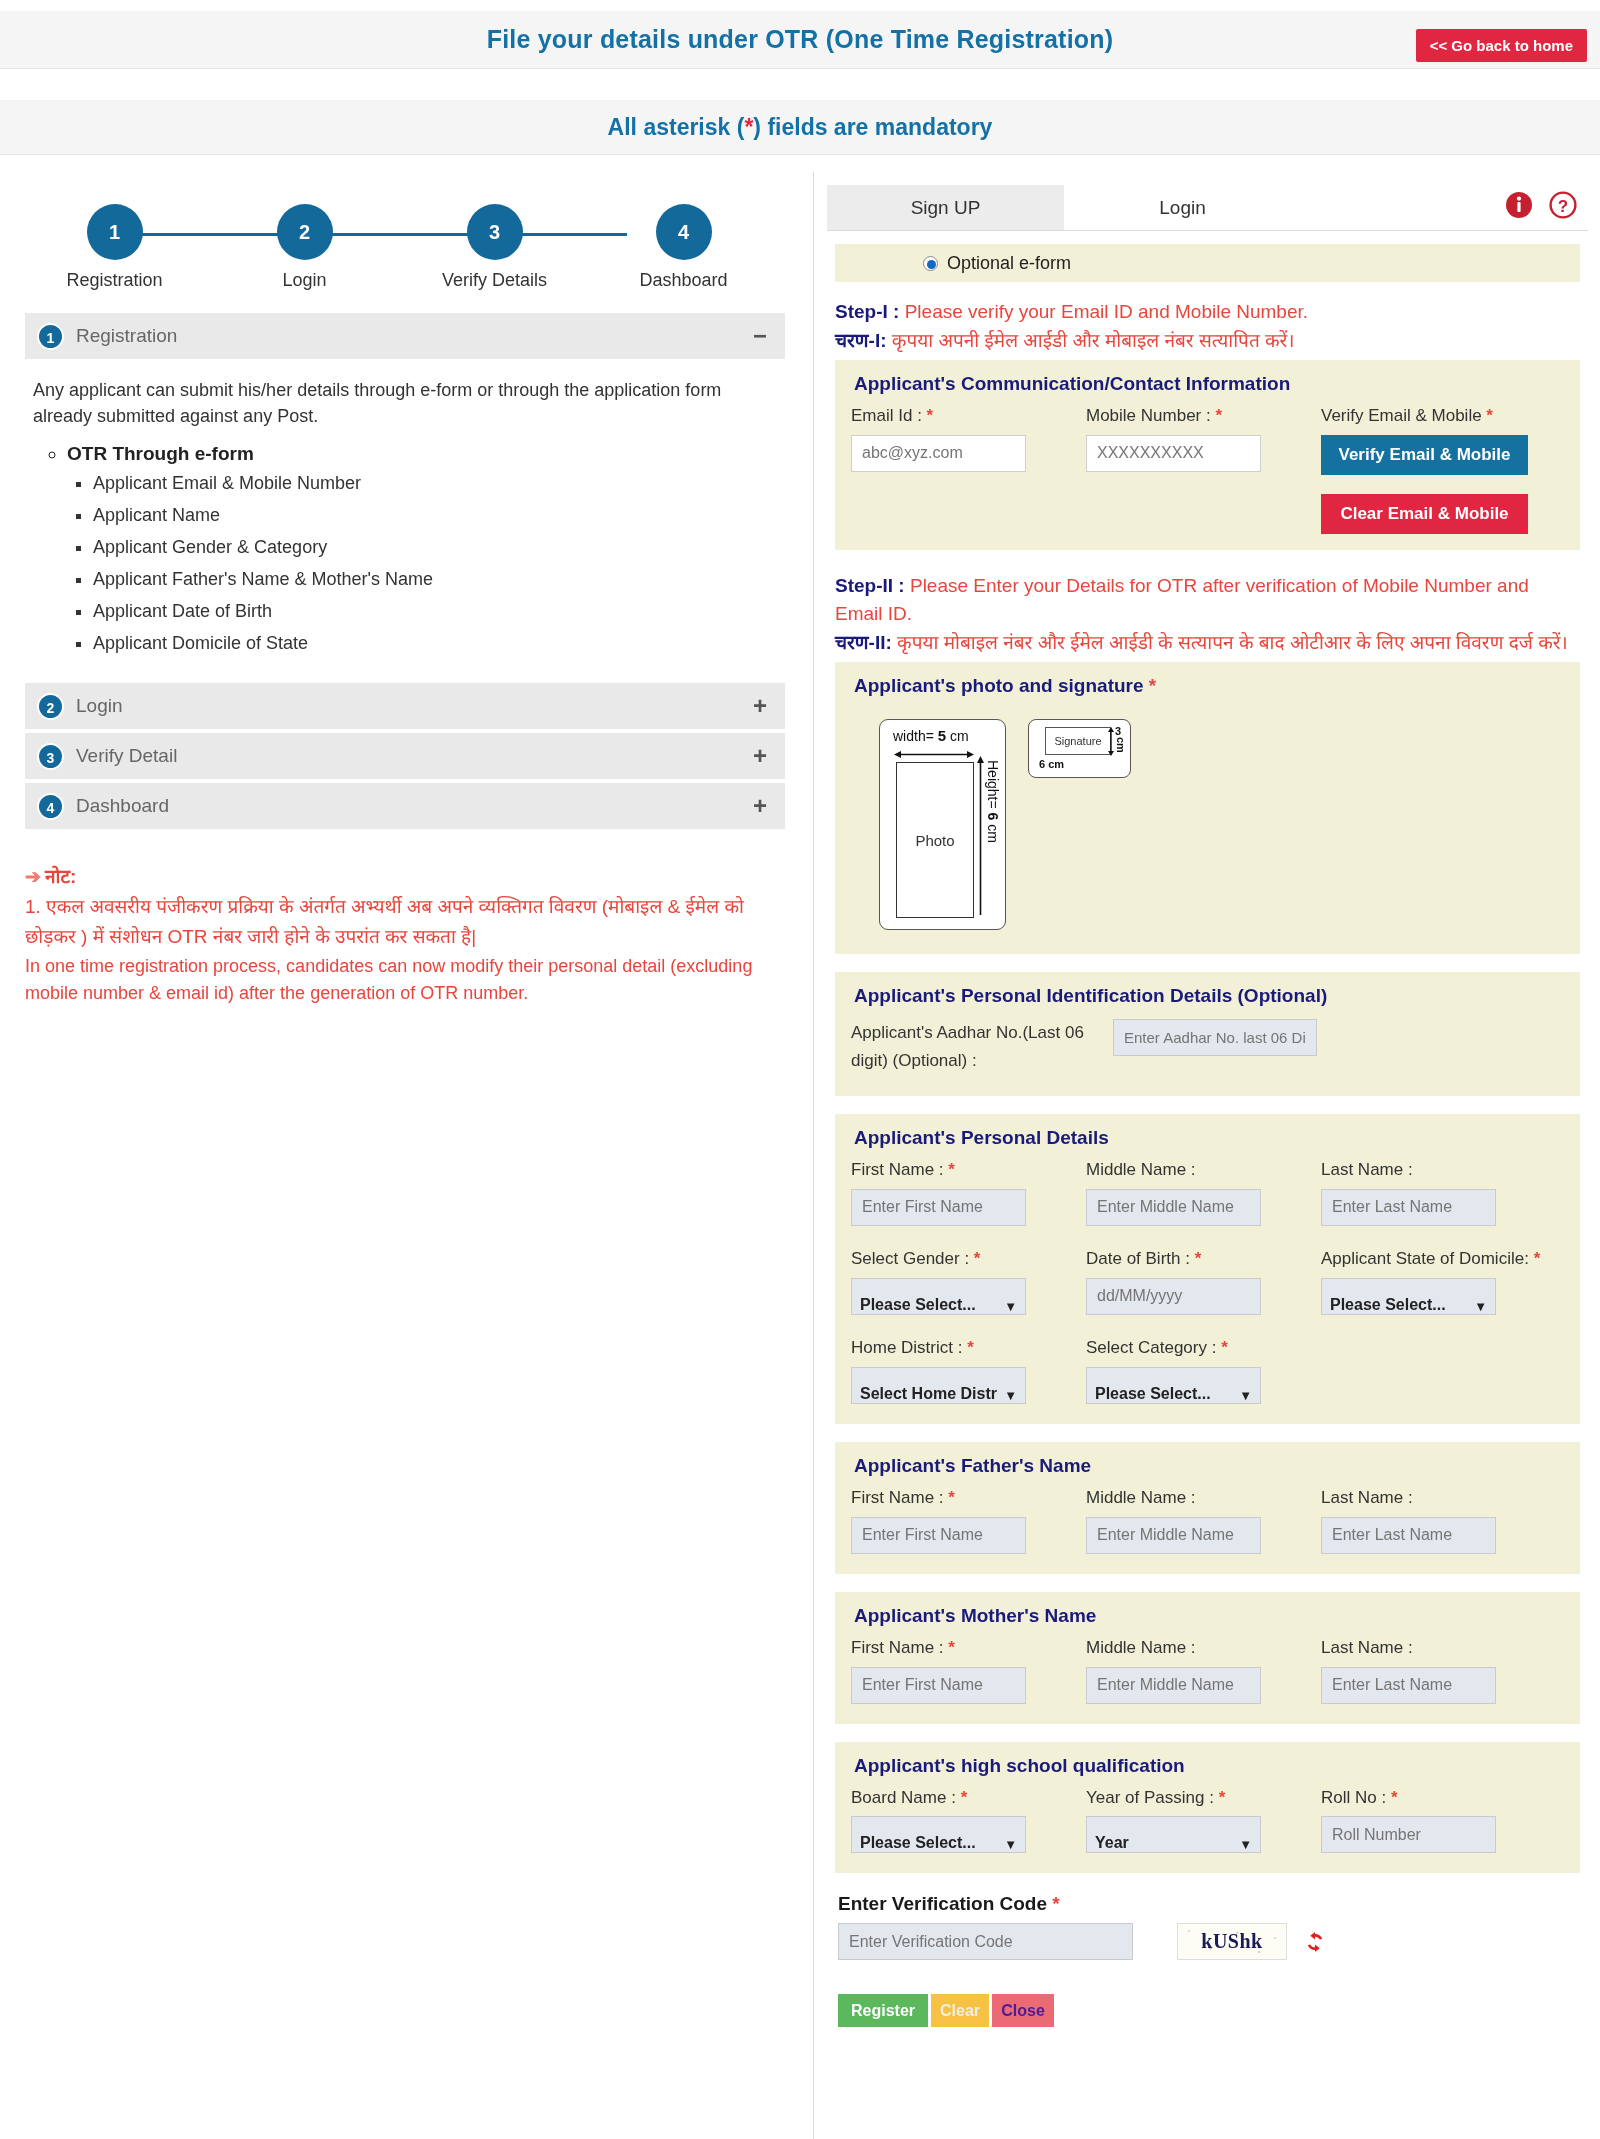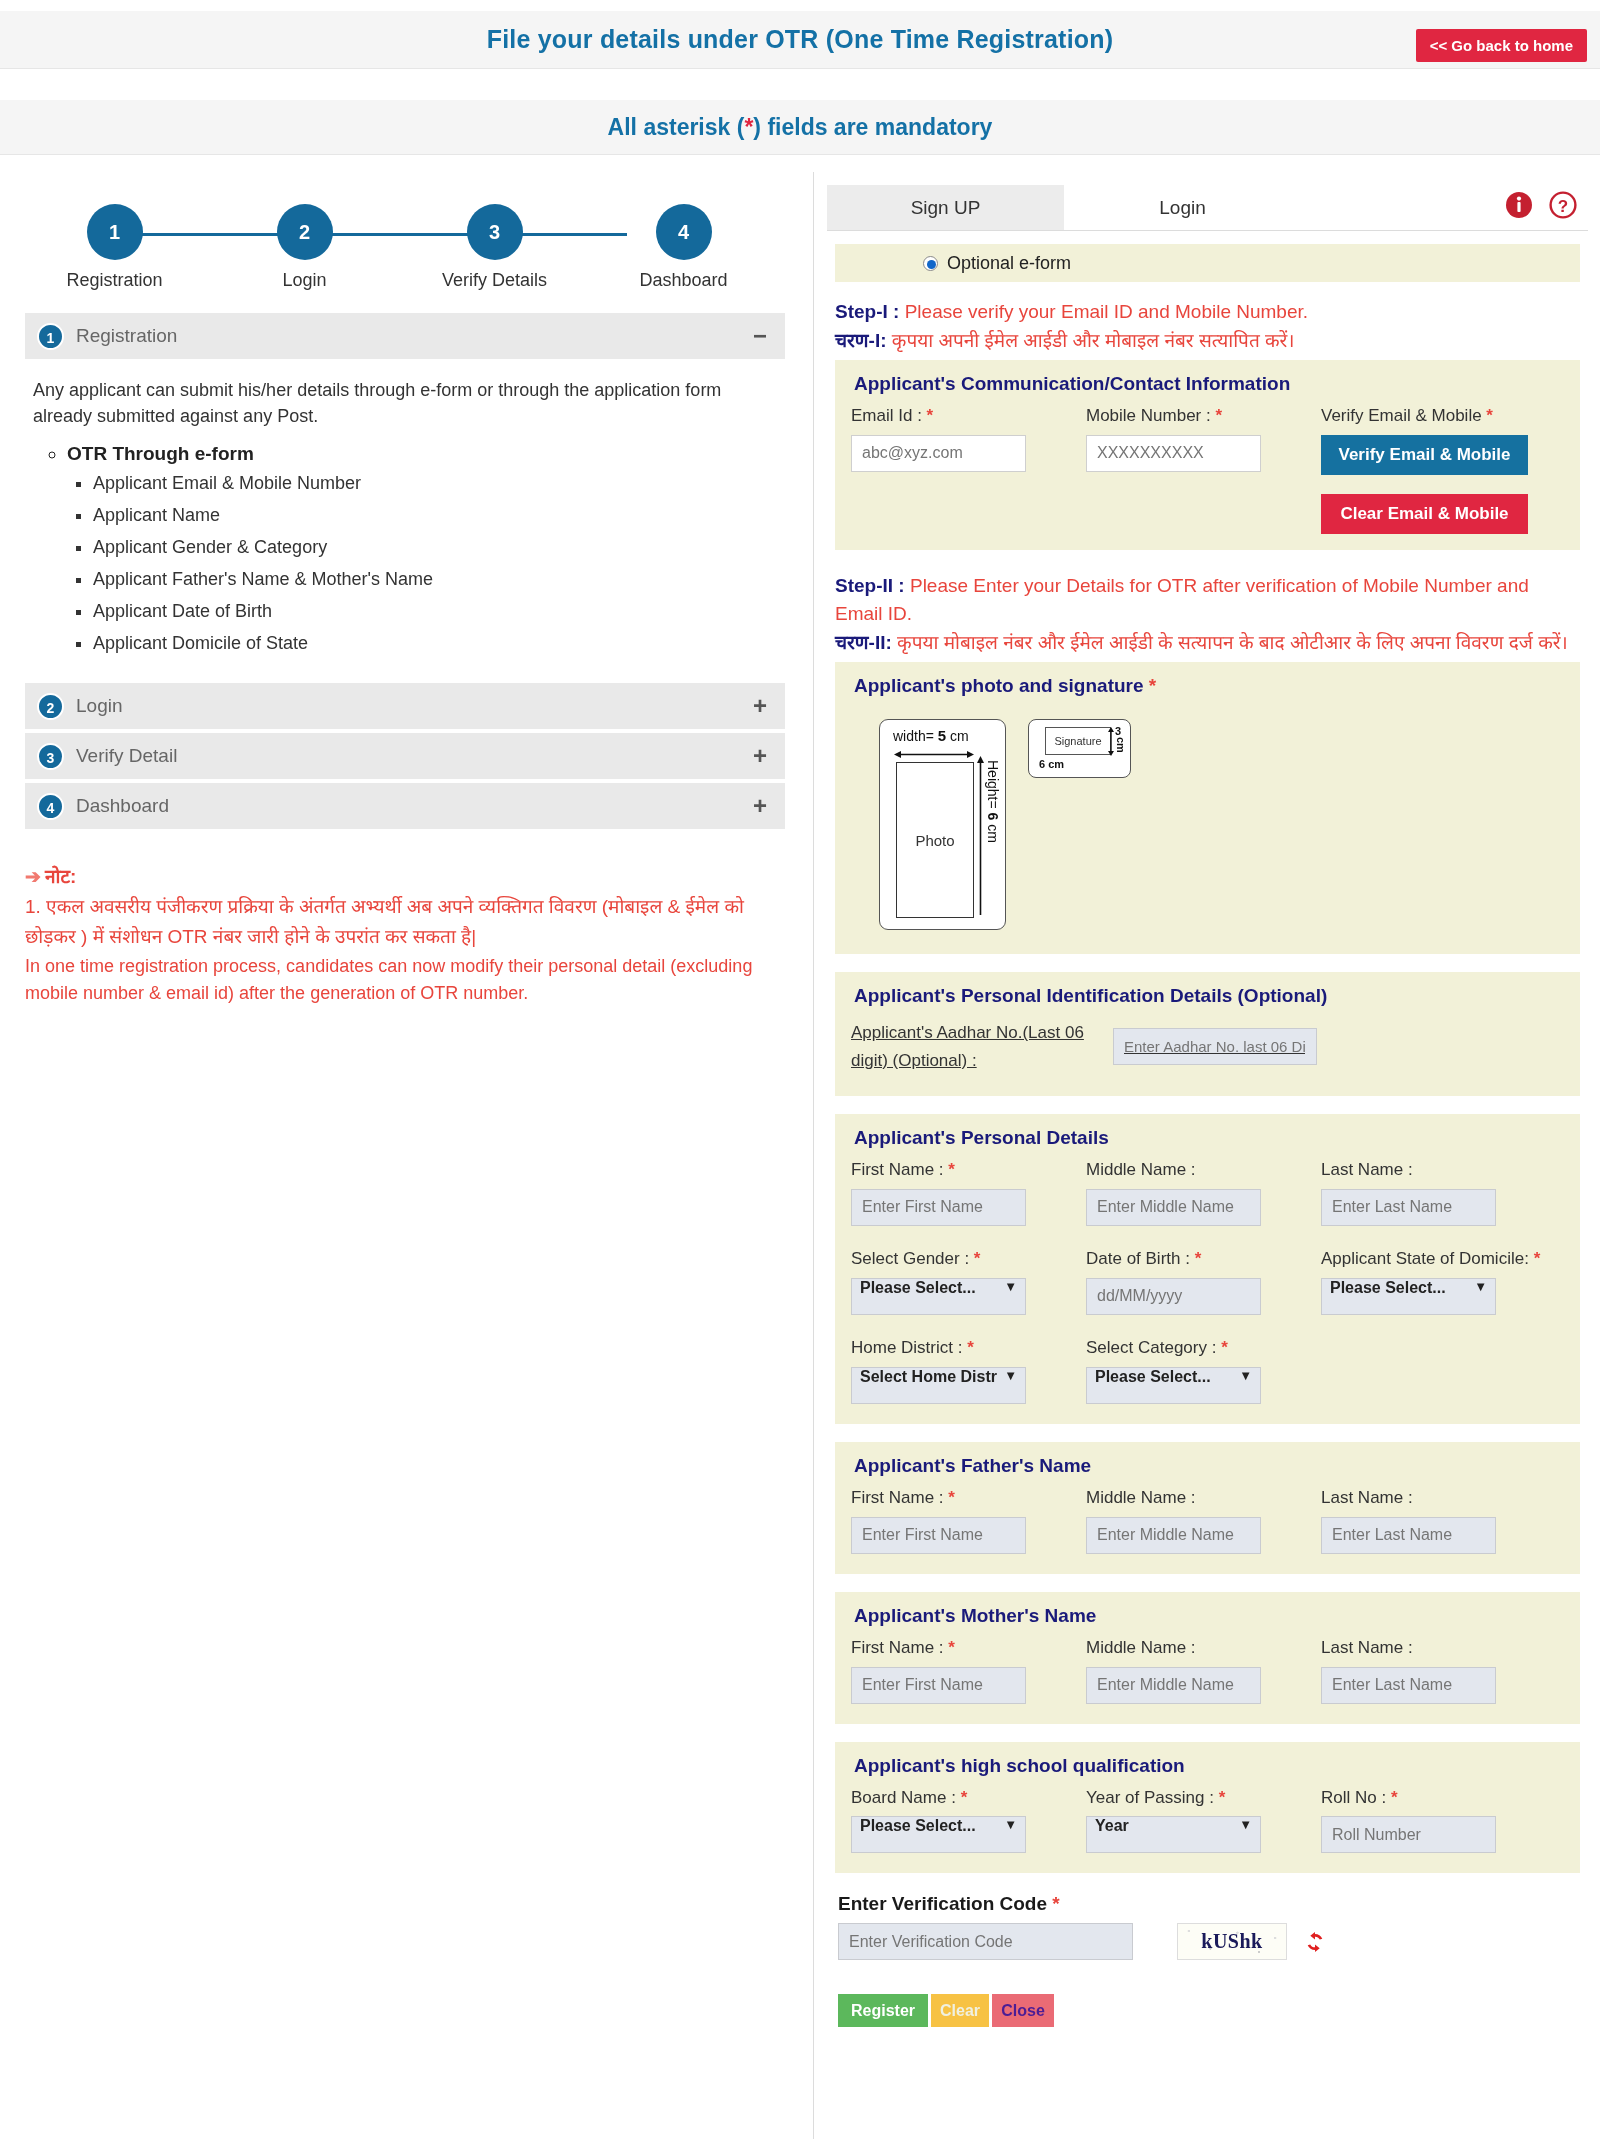--- a/index.html
+++ b/index.html
@@ -134,21 +134,21 @@
   .flabel{ font-size:17px; color:#333; margin-bottom:7px; line-height:1.35; }
   .finput{
     width:175px; height:37px; border:1px solid #c9cbd0; background:#e3e7ee;
     font-size:16px; color:#8b8f96; padding:0 10px; line-height:35px;
     font-family:"Liberation Sans", sans-serif; display:block;
   }
   .finput.white{ background:#fff; border:1px solid #cfcfcf; }
   .fselect{
     width:175px; height:37px; border:1px solid #c9cbd0; background:#e3e7ee;
     font-size:16px; color:#222; font-weight:bold; padding:0 8px;
-    display:flex; align-items:flex-start; justify-content:space-between;
+    display:flex; align-items:flex-end; justify-content:space-between;
     font-family:"Liberation Sans", sans-serif; cursor:pointer;
   }
   .fselect .cv{ overflow:hidden; white-space:nowrap; }
   .caret{ font-size:13px; color:#222; margin-left:4px; }
 
   .btn{
     border:none; color:#fff; font-size:17px; font-weight:bold; cursor:pointer;
     font-family:"Liberation Sans", sans-serif; padding:0;
   }
   .btn-verify{ width:207px; height:40px; background:#1571a0; }
@@ -181,21 +181,21 @@
     position:absolute; left:16px; top:7px; width:66px; height:28px;
     border:1px solid #555; display:flex; align-items:center; justify-content:center;
     font-size:11px; color:#333;
   }
   .sig-card .sarrow{ position:absolute; left:78px; top:7px; width:8px; height:29px; }
   .sig-card .slab3{ position:absolute; left:86px; top:5px; font-size:11px; font-weight:bold; color:#111; }
   .sig-card .slabcm{ position:absolute; left:86px; top:17px; font-size:11px; font-weight:bold; color:#111; writing-mode:vertical-rl; }
   .sig-card .swid{ position:absolute; left:10px; top:38px; font-size:11px; font-weight:bold; color:#111; }
 
   
-  .aadhar-row{ display:flex; align-items:center; padding-top:2px;text-decoration:underline; }
+  .aadhar-row{ display:flex; align-items:flex-start; padding-top:2px; }
   .aadhar-lab{ width:262px; font-size:17px; color:#333; line-height:1.6; }
   .aadhar-input{
     width:204px; height:37px; border:1px solid #c9cbd0; background:#e3e7ee;
     font-size:15px; color:#8b8f96; padding:0 10px; line-height:35px;
   }
 
   
   .vcode-wrap{ margin:20px 0 0 3px; }
   .vcode-label{ font-size:19px; color:#1a1a1a; font-weight:bold; margin-bottom:8px; }
   .vcode-row{ display:flex; align-items:center; }

